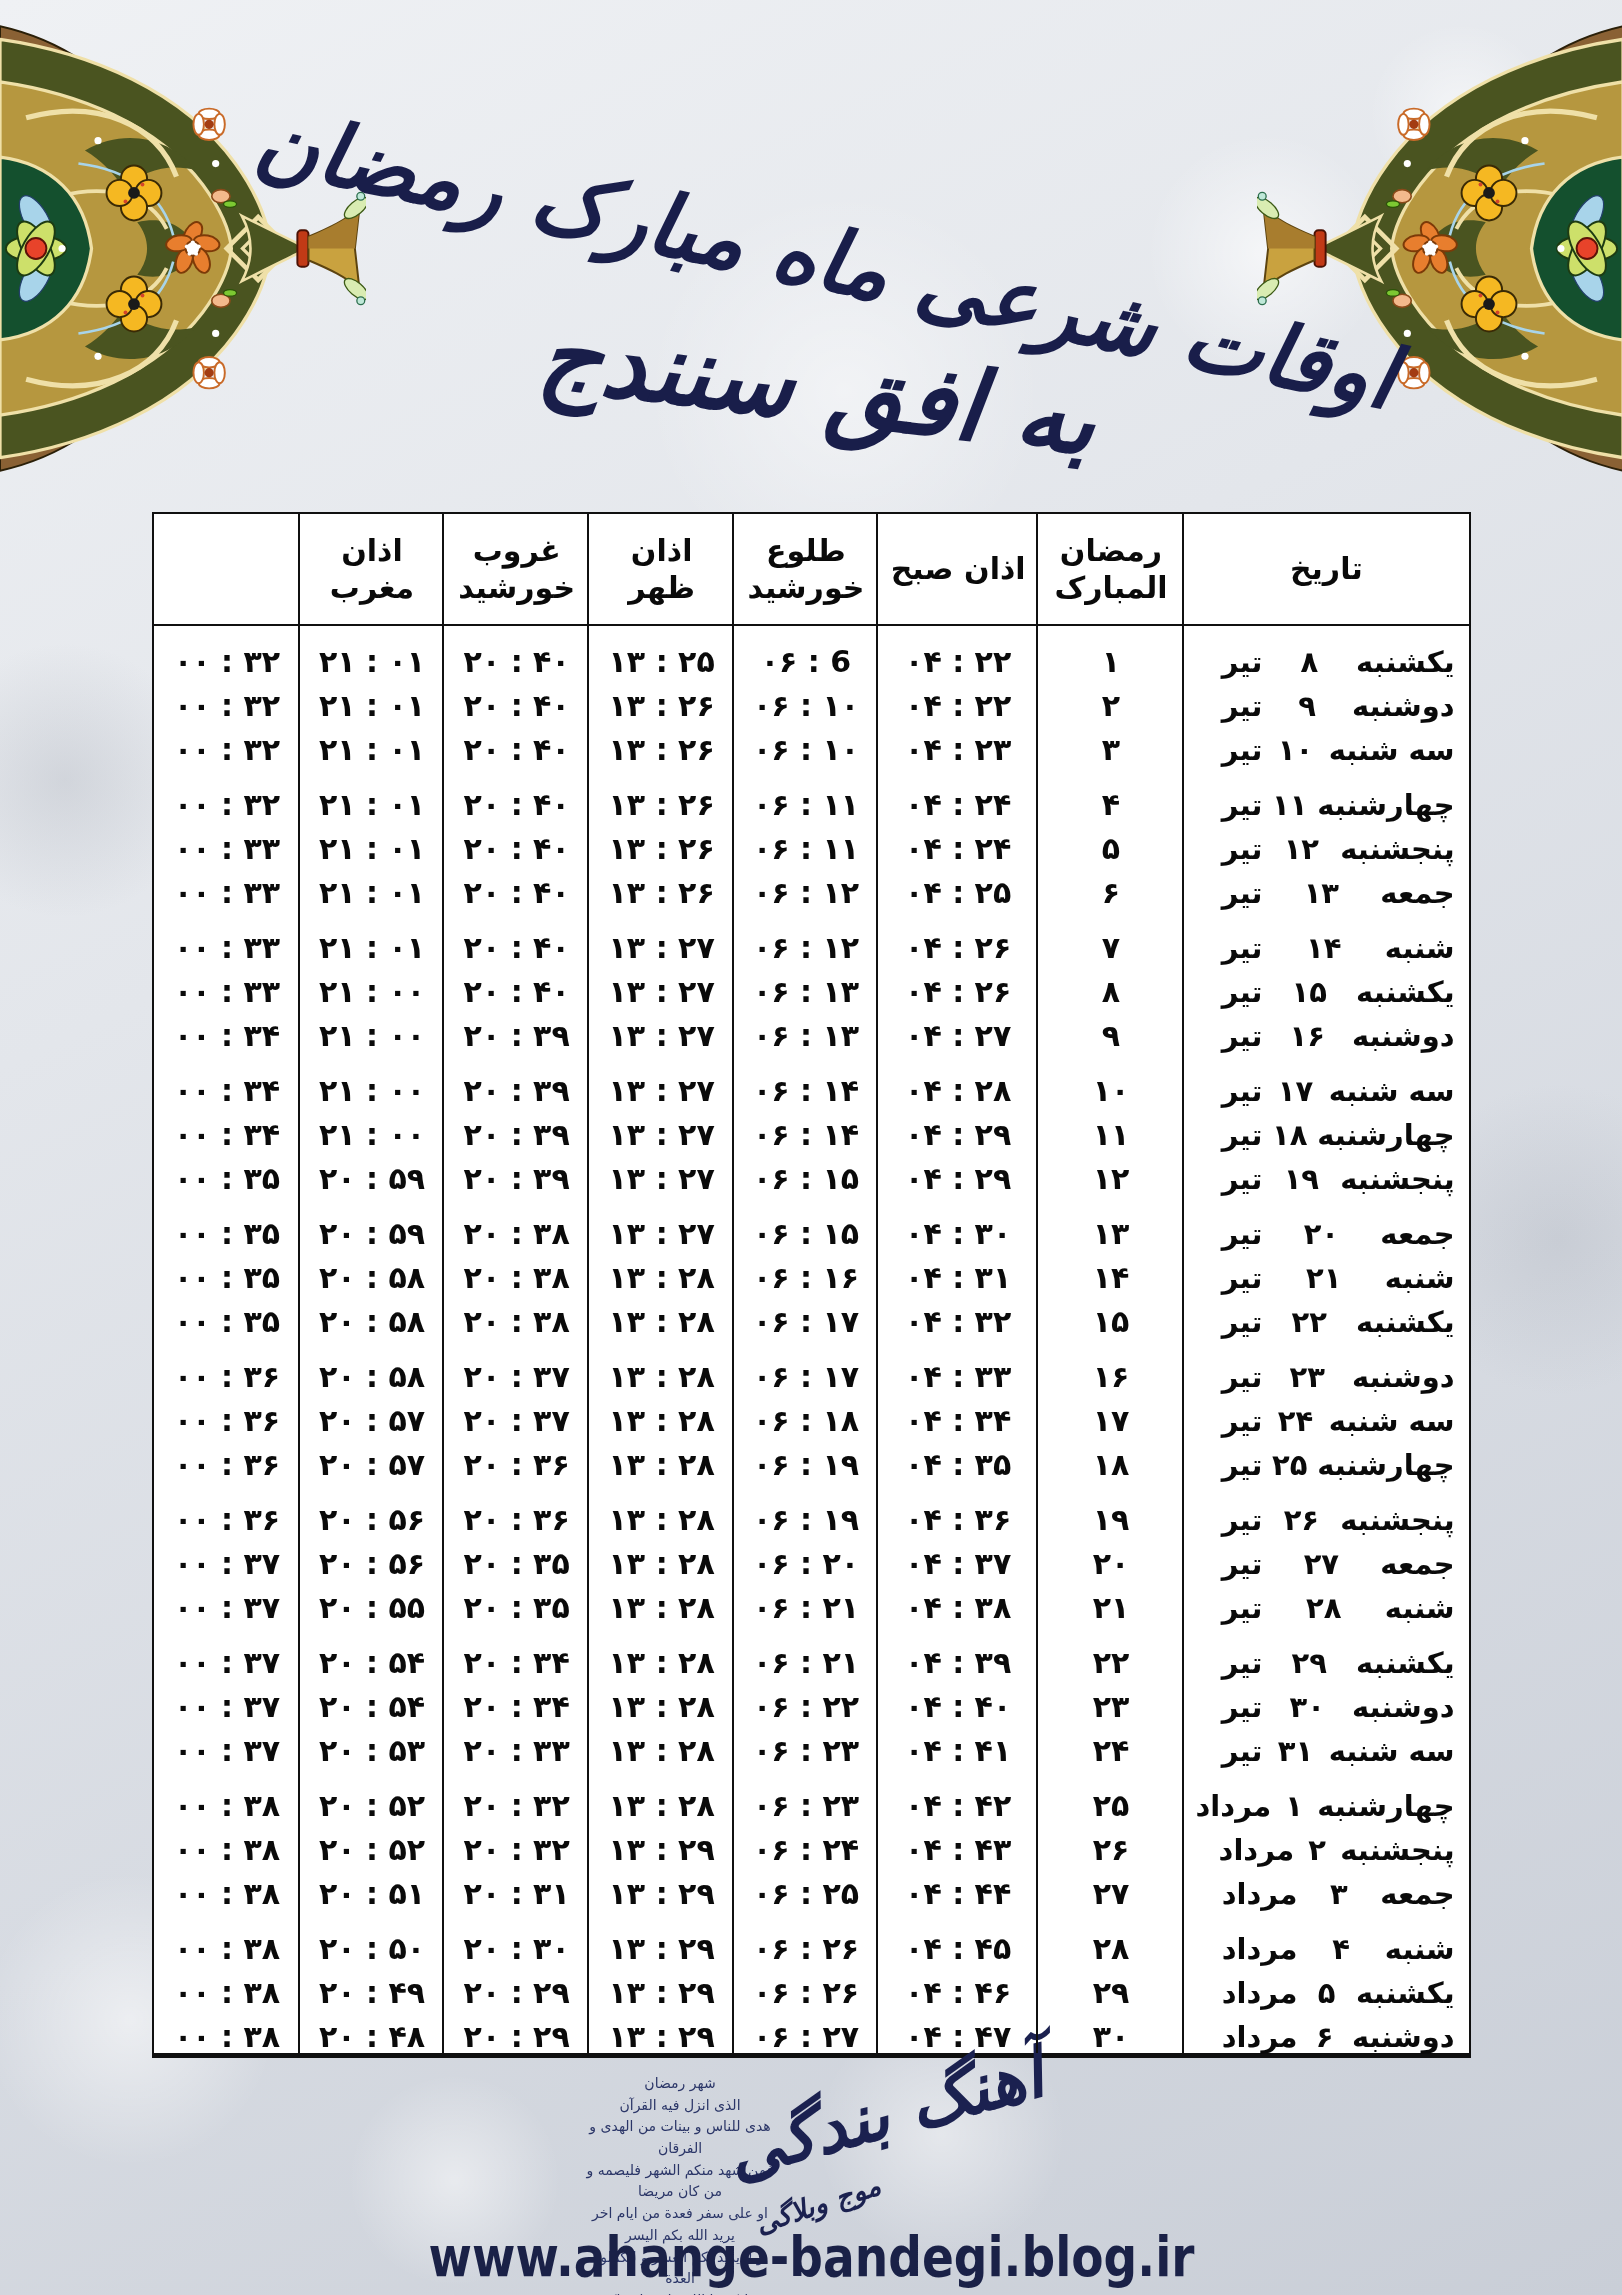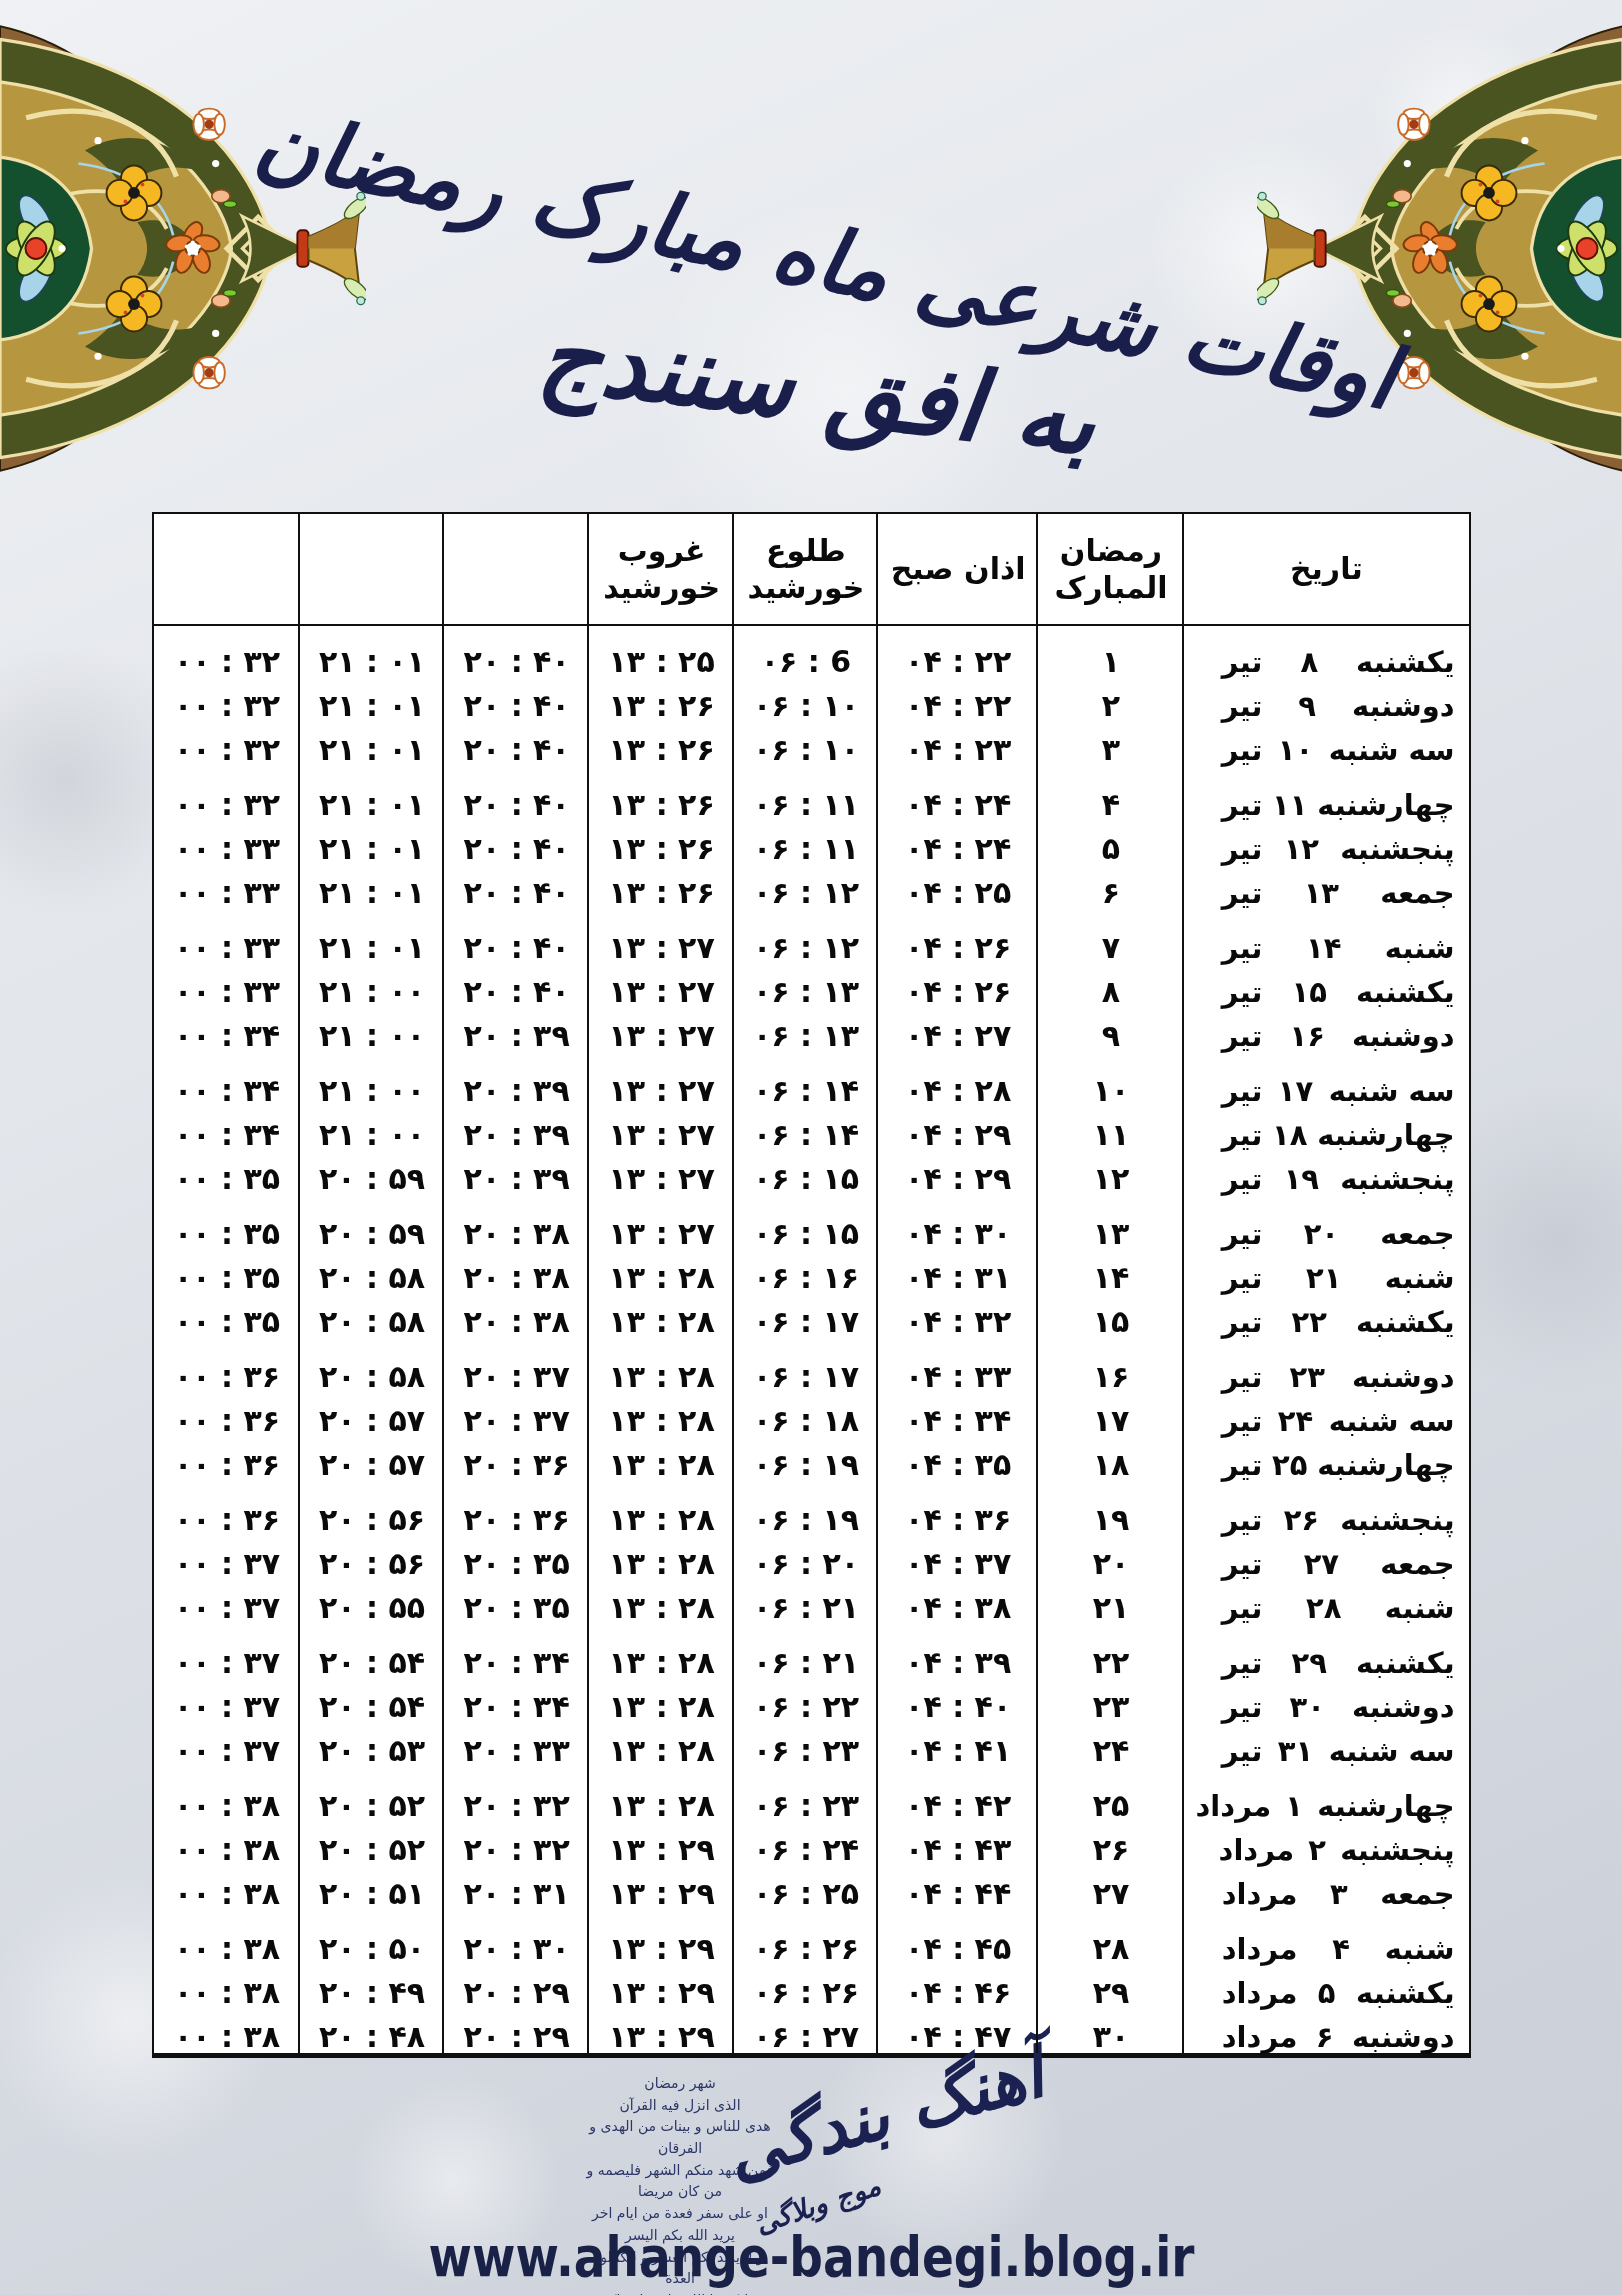--- a/index.html
+++ b/index.html
@@ -184,21 +184,23 @@
     <div class="vline" style="right:55.9%"></div>
     <div class="vline" style="right:66.9%"></div>
     <div class="vline" style="right:77.95%"></div>
     <div class="vline" style="right:88.9%"></div>
 
     <div class="t-header">
       <div class="h-cell">تاریخ</div>
       <div class="h-cell">رمضان المبارک</div>
       <div class="h-cell">اذان صبح</div>
       <div class="h-cell">طلوع خورشید</div>
+      <div class="h-cell">اذان ظهر</div>
       <div class="h-cell">غروب خورشید</div>
+      <div class="h-cell">اذان مغرب</div>
     </div>
     <div class="t-body">
         <div class="t-row">
           <div class="cell date-cell">
             <span class="weekday">یکشنبه</span>
             <span class="c-day">۸</span>
             <span class="c-month">تیر</span>
           </div>
           <div class="cell ">۱</div>
           <div class="cell time">۰۴ : ۲۲</div>

